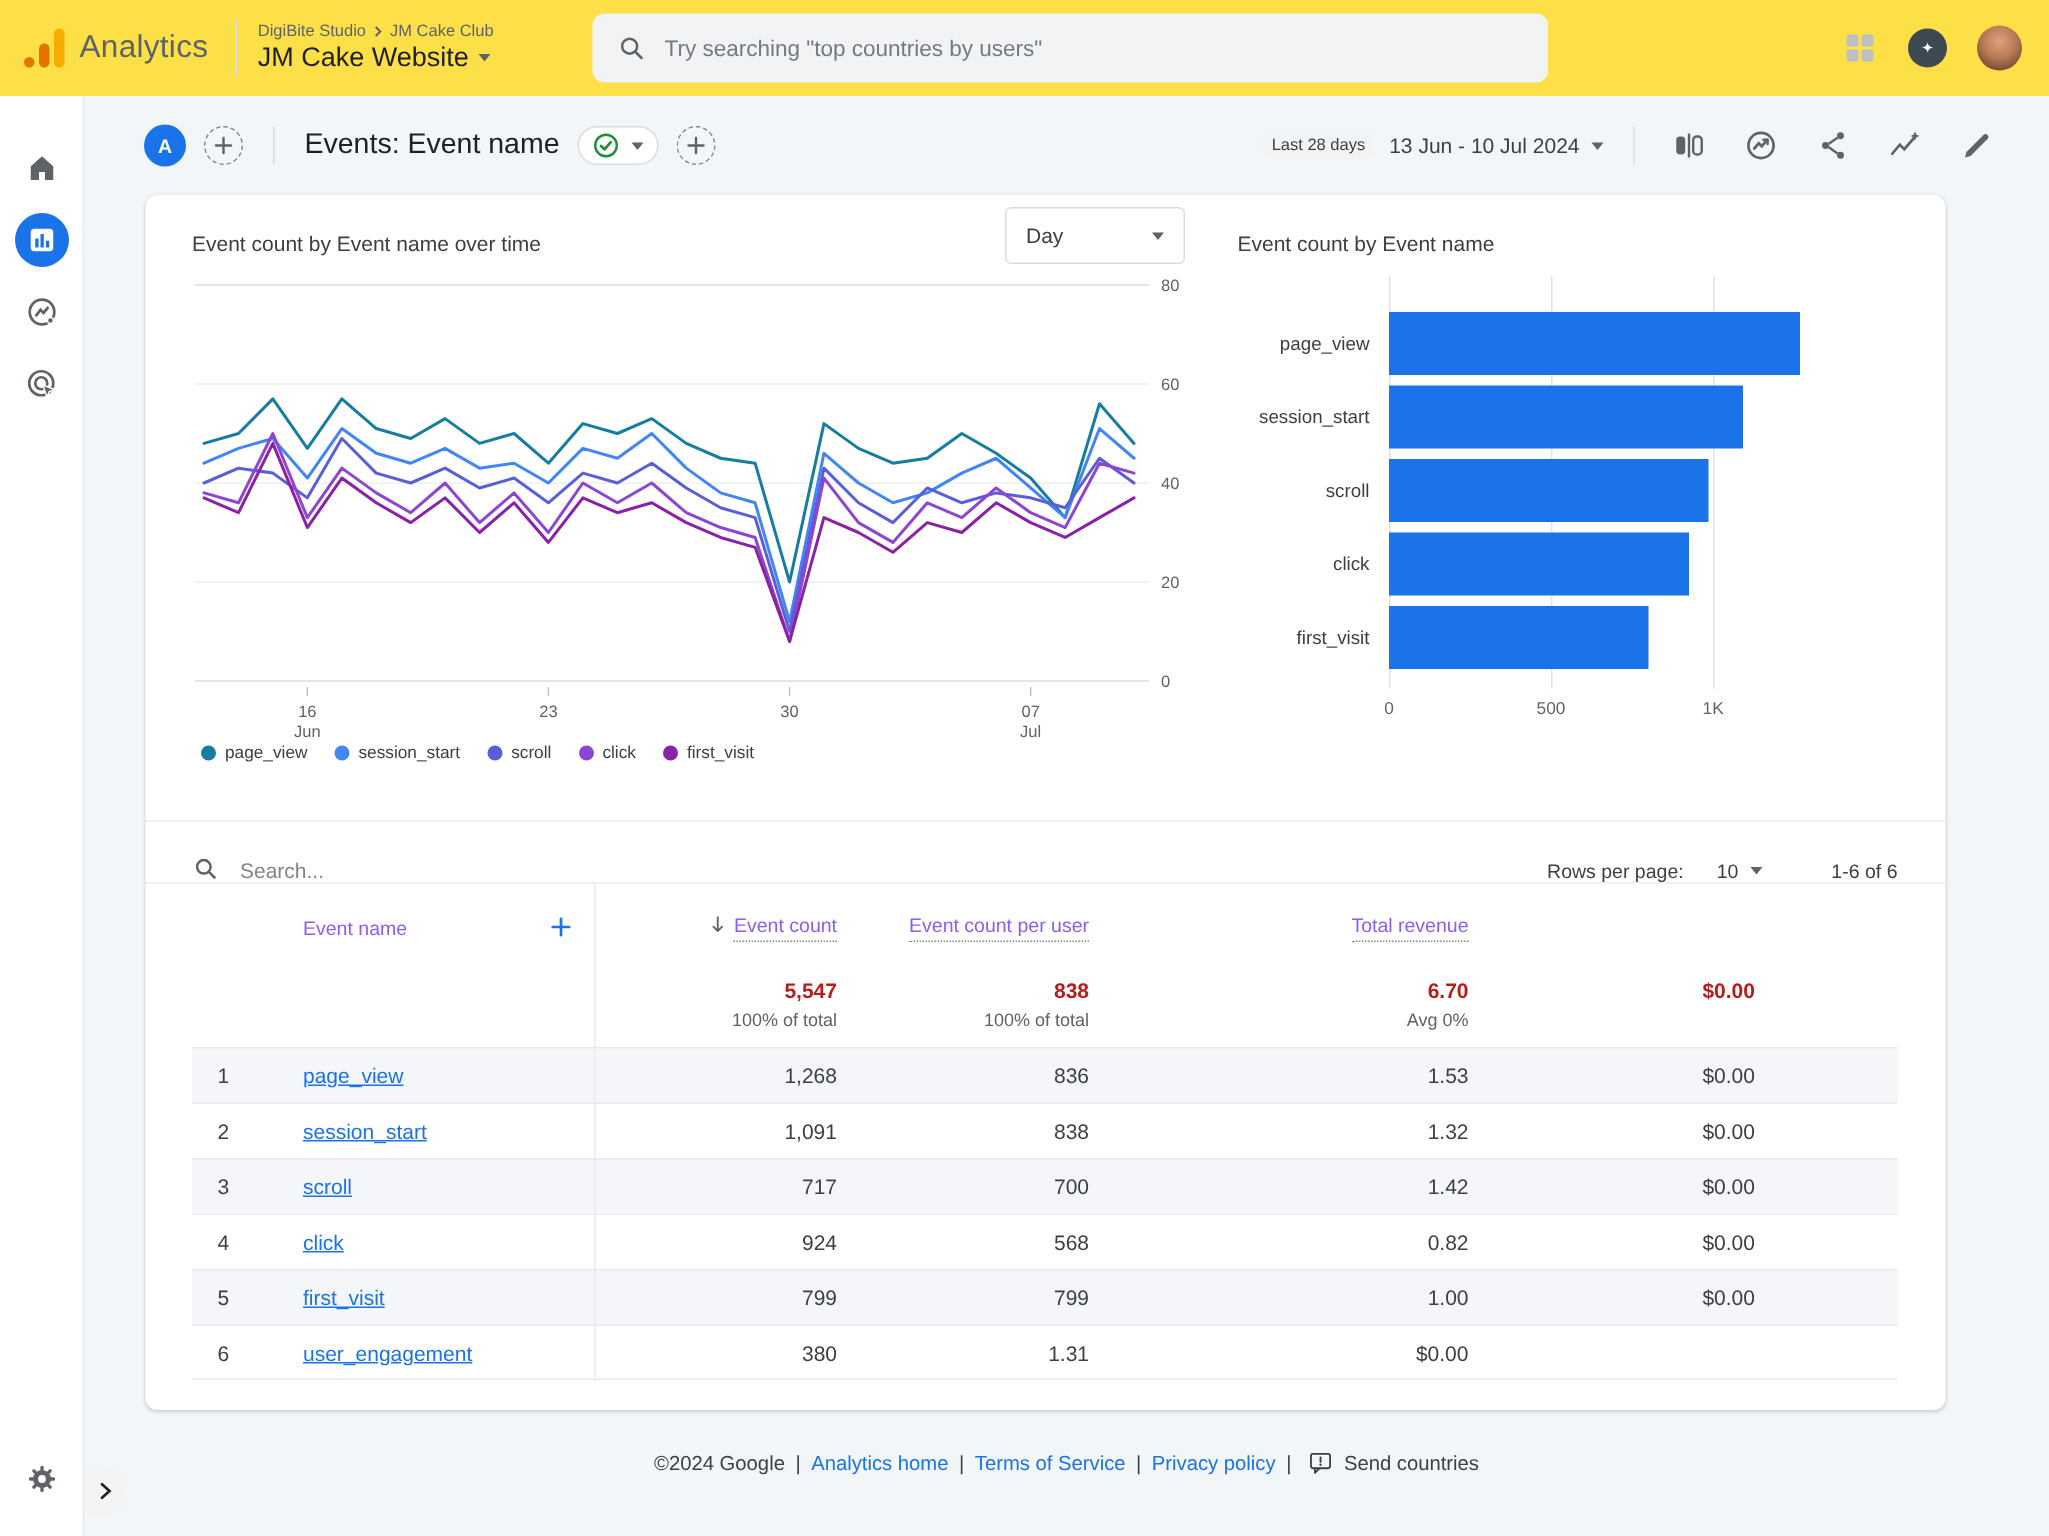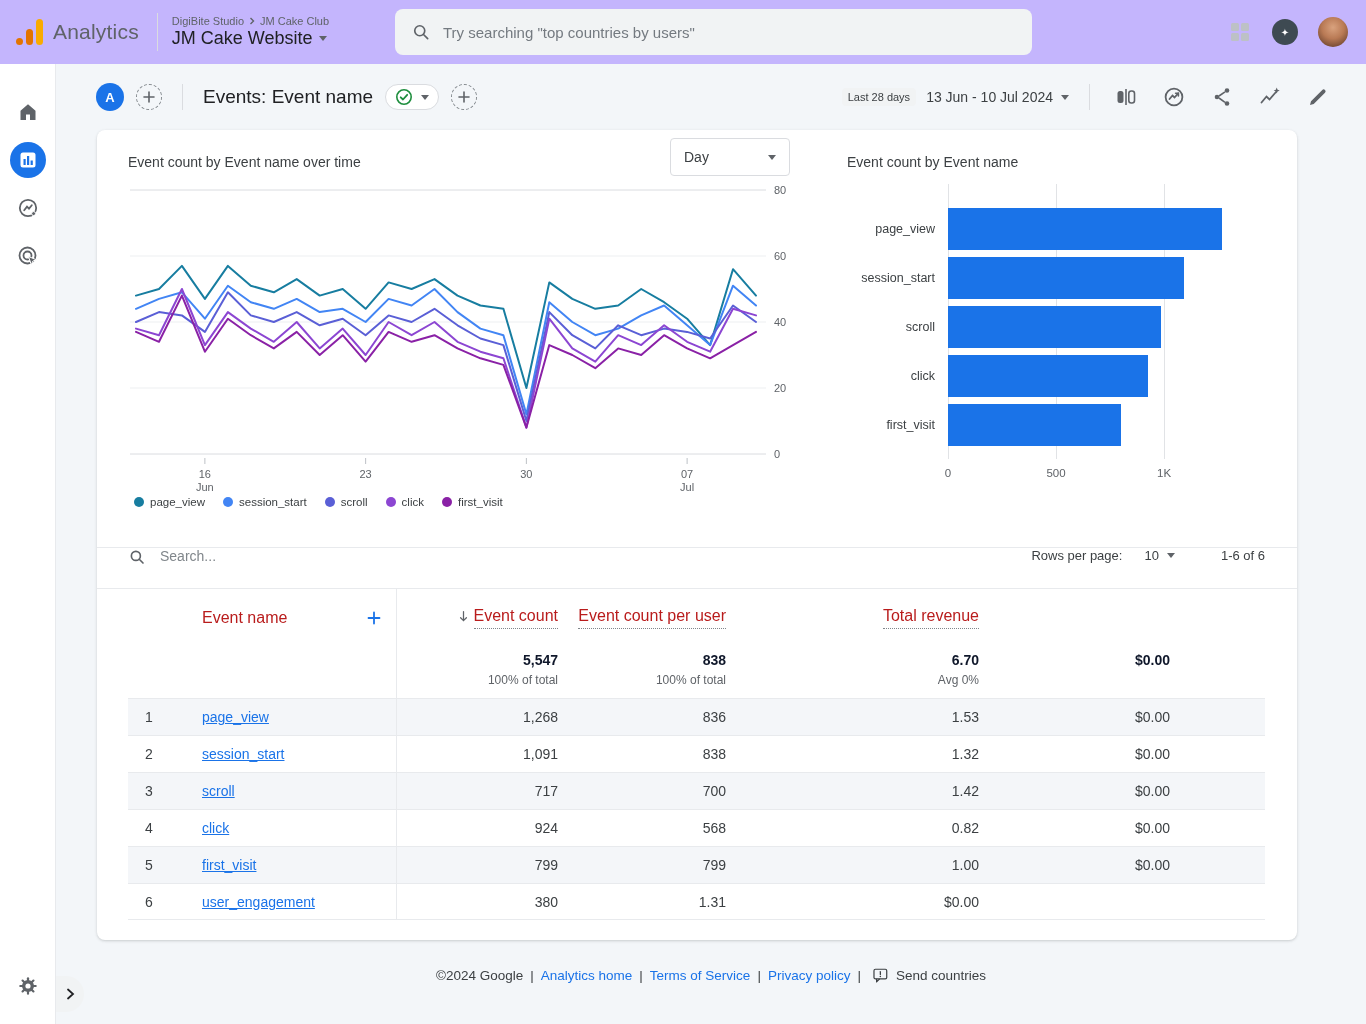--- a/index.html
+++ b/index.html
@@ -1,18 +1,18 @@
 <!DOCTYPE html>
 <html><head>
 <meta charset="utf-8">
 <style>
   *{box-sizing:border-box;margin:0;padding:0}
   html,body{width:1366px;height:1024px;font-family:"Liberation Sans",sans-serif;background:#fff;overflow:hidden}
   
-  .topbar{position:absolute;top:0;left:0;right:0;height:64px;background:#c4b5fd;display:flex;align-items:center;z-index:30}
+  .topbar{position:absolute;top:0;left:0;right:0;height:64px;background:#fde047;display:flex;align-items:center;z-index:30}
   .brand{display:flex;align-items:center;padding-left:16px}
   .ga-logo{position:relative;width:27px;height:26px;margin-right:10px}
   .ga-logo .tall{position:absolute;right:0;bottom:0;width:7px;height:26px;border-radius:3.5px;background:#F9AB00}
   .ga-logo .mid{position:absolute;left:10px;bottom:0;width:7px;height:16px;border-radius:3.5px;background:#E37400}
   .ga-logo .dot{position:absolute;left:0;bottom:0;width:7px;height:7px;border-radius:50%;background:#E37400}
   .product-name{font-size:21px;color:#5f6368;letter-spacing:.2px}
   .brand-divider{width:1px;height:38px;background:#dadce0;margin:0 14px 0 18px}
   .bc-top{font-size:11px;color:#5f6368;display:flex;align-items:center;gap:4px}
   .bc-main{font-size:18px;color:#202124;display:flex;align-items:center;gap:6px;margin-top:1px}
   .caret{width:0;height:0;border-left:4.5px solid transparent;border-right:4.5px solid transparent;border-top:5px solid #5f6368}
@@ -48,48 +48,48 @@
   .left-head{display:flex;justify-content:space-between;align-items:flex-start}
   .chart-title{font-size:14px;color:#3c4043;margin-top:16px}
   .day-select{width:120px;height:38px;border:1px solid #dadce0;border-radius:4px;display:flex;align-items:center;justify-content:space-between;padding:0 13px;cursor:pointer}
   .day-select span{font-size:14px;color:#3c4043}
   #line-chart{margin-top:2px}
   .ytick{font-size:11px;fill:#5f6368}
   .xtick{font-size:11px;fill:#5f6368}
   .legend{display:flex;gap:18px;margin-top:2px;padding-left:6px}
   .legend-item{display:flex;align-items:center;gap:6px;font-size:11.5px;color:#3c4043}
   .legend-item .dot{width:10px;height:10px;border-radius:50%}
-  .right-col{margin-left:57px;width:418px;position:relative}
+  .right-col{margin-left:35px;width:418px;position:relative}
   .bar-chart{position:relative;height:300px;margin-top:14px}
   .bar-plot{position:absolute;left:101px;top:0;width:317px;height:275px}
   .bar-grid{position:absolute;top:0;bottom:0;width:1px;background:#e1e3e6}
   .bar{position:absolute;height:42px;background:#1a73e8}
   .bar-label{position:absolute;left:0;width:88px;height:42px;display:flex;align-items:center;justify-content:flex-end;font-size:12.5px;color:#3c4043}
   .bar-xlabel{position:absolute;top:283px;transform:translateX(-50%);font-size:11.5px;color:#5f6368}
   
   .table-section{border-top:1px solid #e8eaed}
-  .search-row{height:41px;display:flex;align-items:flex-start;padding:0 32px 0 31px;border-bottom:1px solid #e8eaed}
+  .search-row{height:41px;display:flex;align-items:flex-end;padding:0 32px 0 31px;border-bottom:1px solid #e8eaed}
   .search-row input{border:none;outline:none;font-size:14px;color:#202124;margin-left:14px;width:300px;font-family:"Liberation Sans",sans-serif}
   .search-row input::placeholder{color:#80868b}
   .sr-right{margin-left:auto;display:flex;align-items:center;font-size:13px;color:#3c4043}
   .rpp-value{display:flex;align-items:center;gap:8px;margin-left:22px;cursor:pointer}
   .page-range{margin-left:46px}
   .tgrid{margin:0 32px 0 31px}
   .grow{display:grid;grid-template-columns:52px 217px 161px 168px 253px 191px 1fr}
   .cell{display:flex;align-items:center}
   .cname-border{border-right:1px solid #e8eaed}
   .thead{height:52px}
   .thead .cell{padding-top:6px}
-  .hlabel{font-size:16px;color:#b91c1c}
+  .hlabel{font-size:13px;color:#8b5cf6}
   .metric-h{justify-content:flex-end}
   .metric-h .hlabel{border-bottom:1px dotted #80868b;padding-bottom:3px}
   .ename-h{padding-left:22px;justify-content:space-between;padding-right:14px}
   .totals{height:57px}
   .totals .cell{flex-direction:column;align-items:flex-end;justify-content:center}
-  .tot-val{font-size:14px;color:#0f172a;font-weight:bold}
+  .tot-val{font-size:14px;color:#b91c1c;font-weight:bold}
   .tot-sub{font-size:12px;color:#5f6368;margin-top:5px}
   .trow{height:37px;border-top:1px solid #e8eaed}
   .trow:last-child{border-bottom:1px solid #e8eaed}
   .trow.shaded{background:#f4f6f9}
   .cnum{padding-left:17px;font-size:14px;color:#3c4043}
   .cname{padding-left:22px}
   .elink{font-size:14px;color:#1a73e8;text-decoration:underline;cursor:pointer}
   .m{justify-content:flex-end;font-size:14px;color:#3c4043}
   .card-bottom{height:20px}
   

